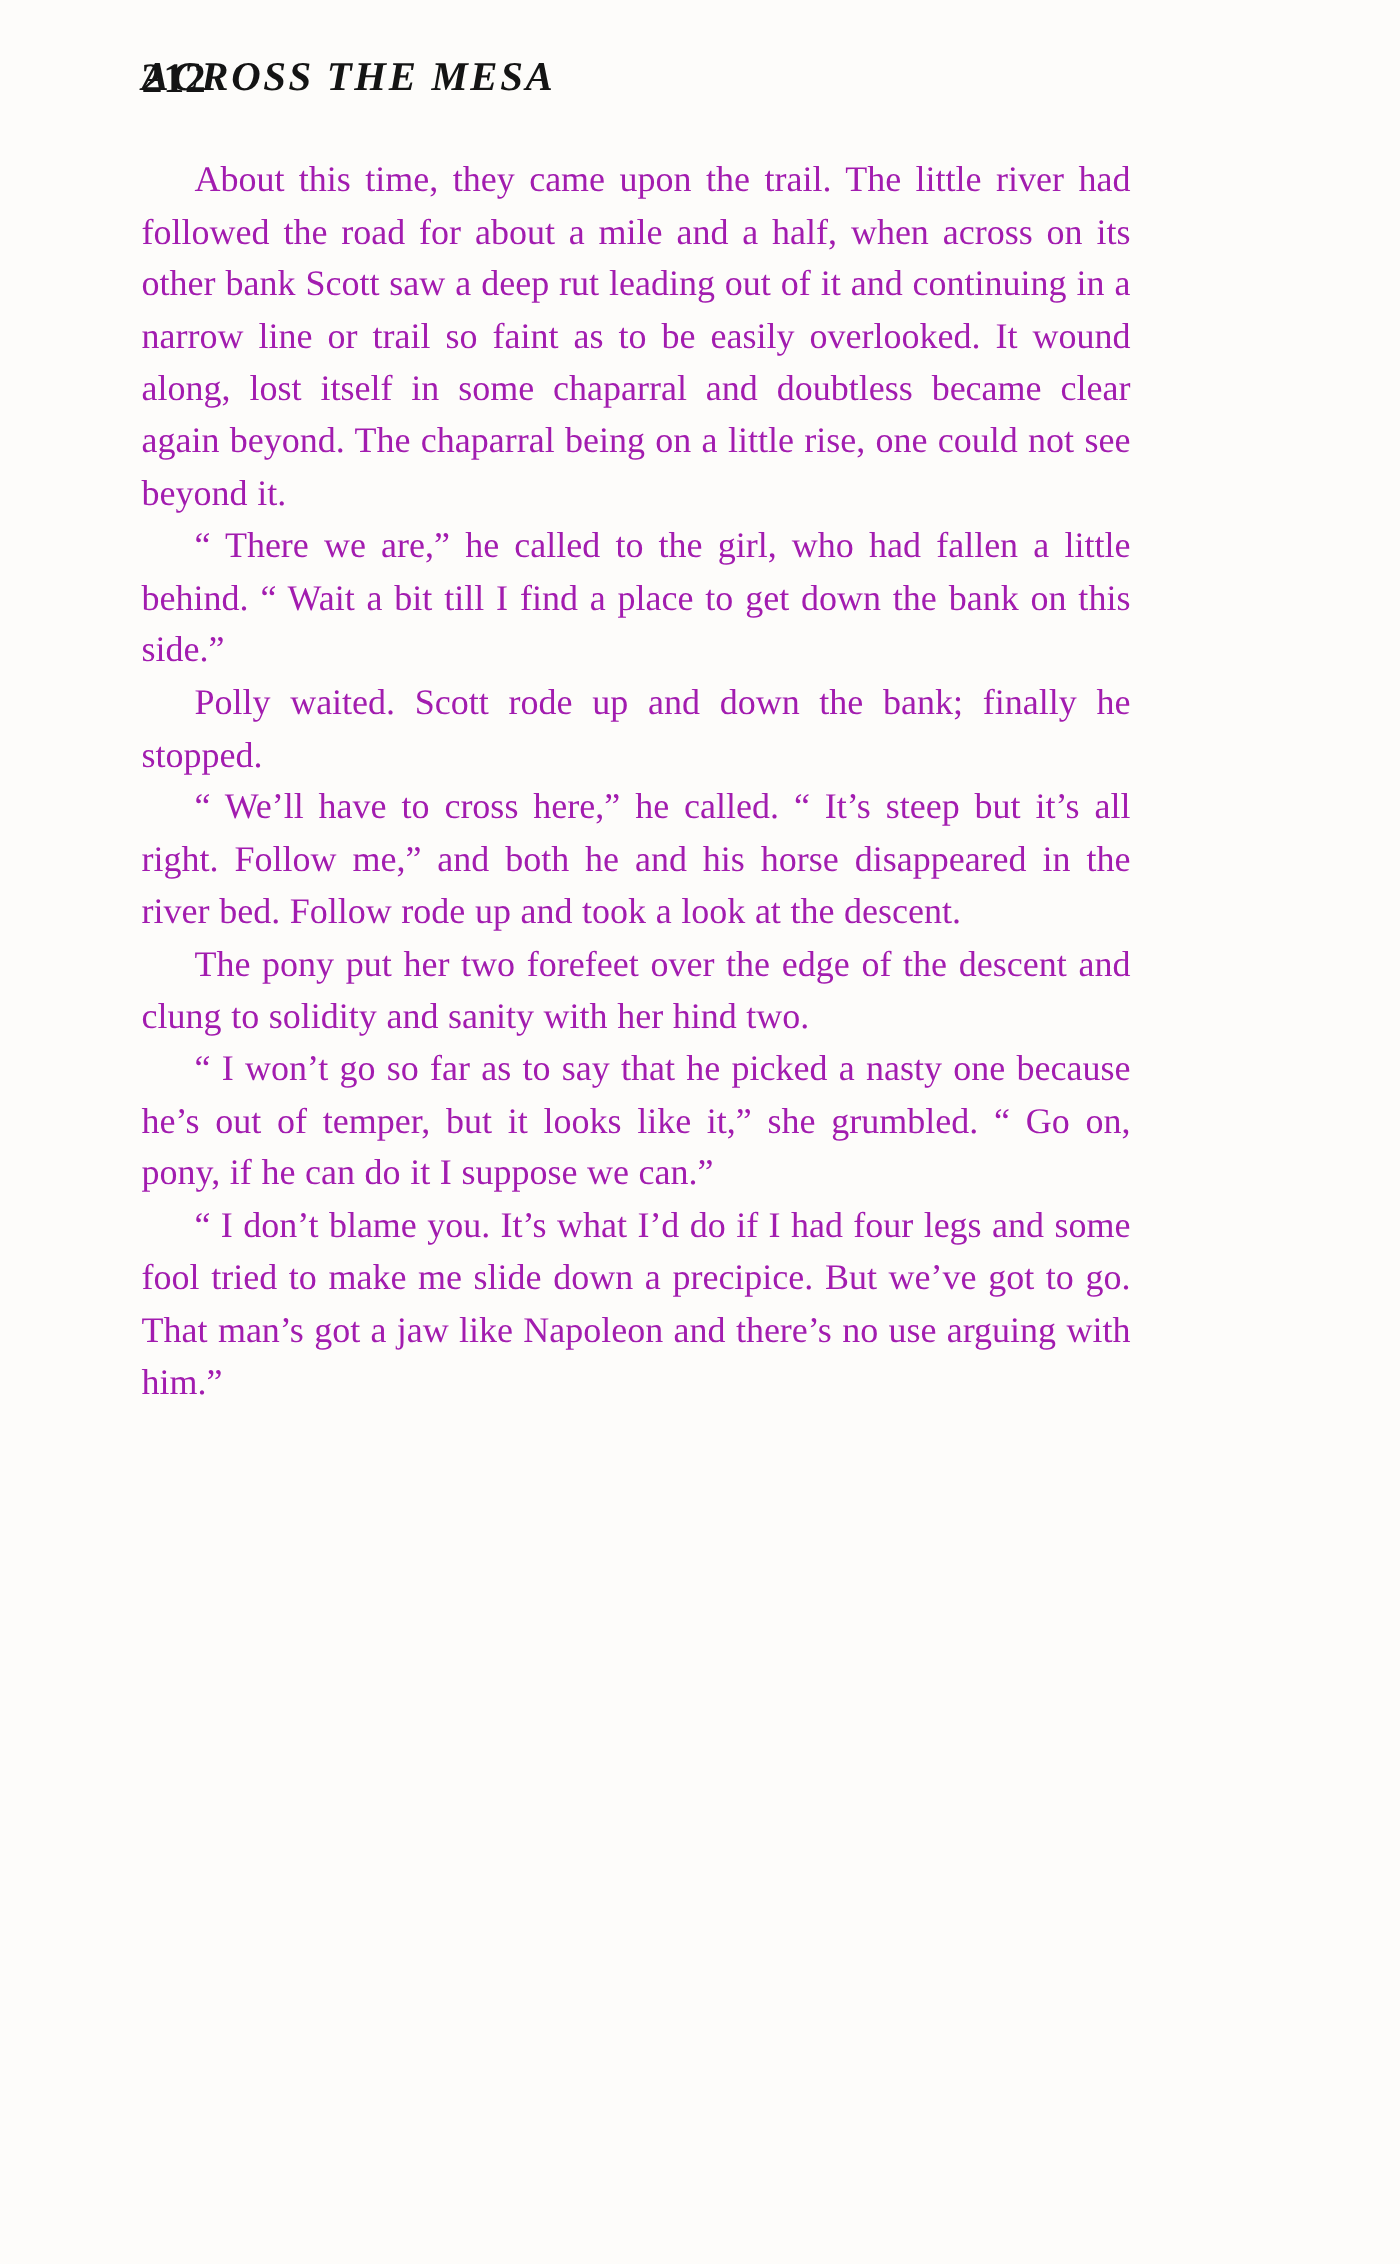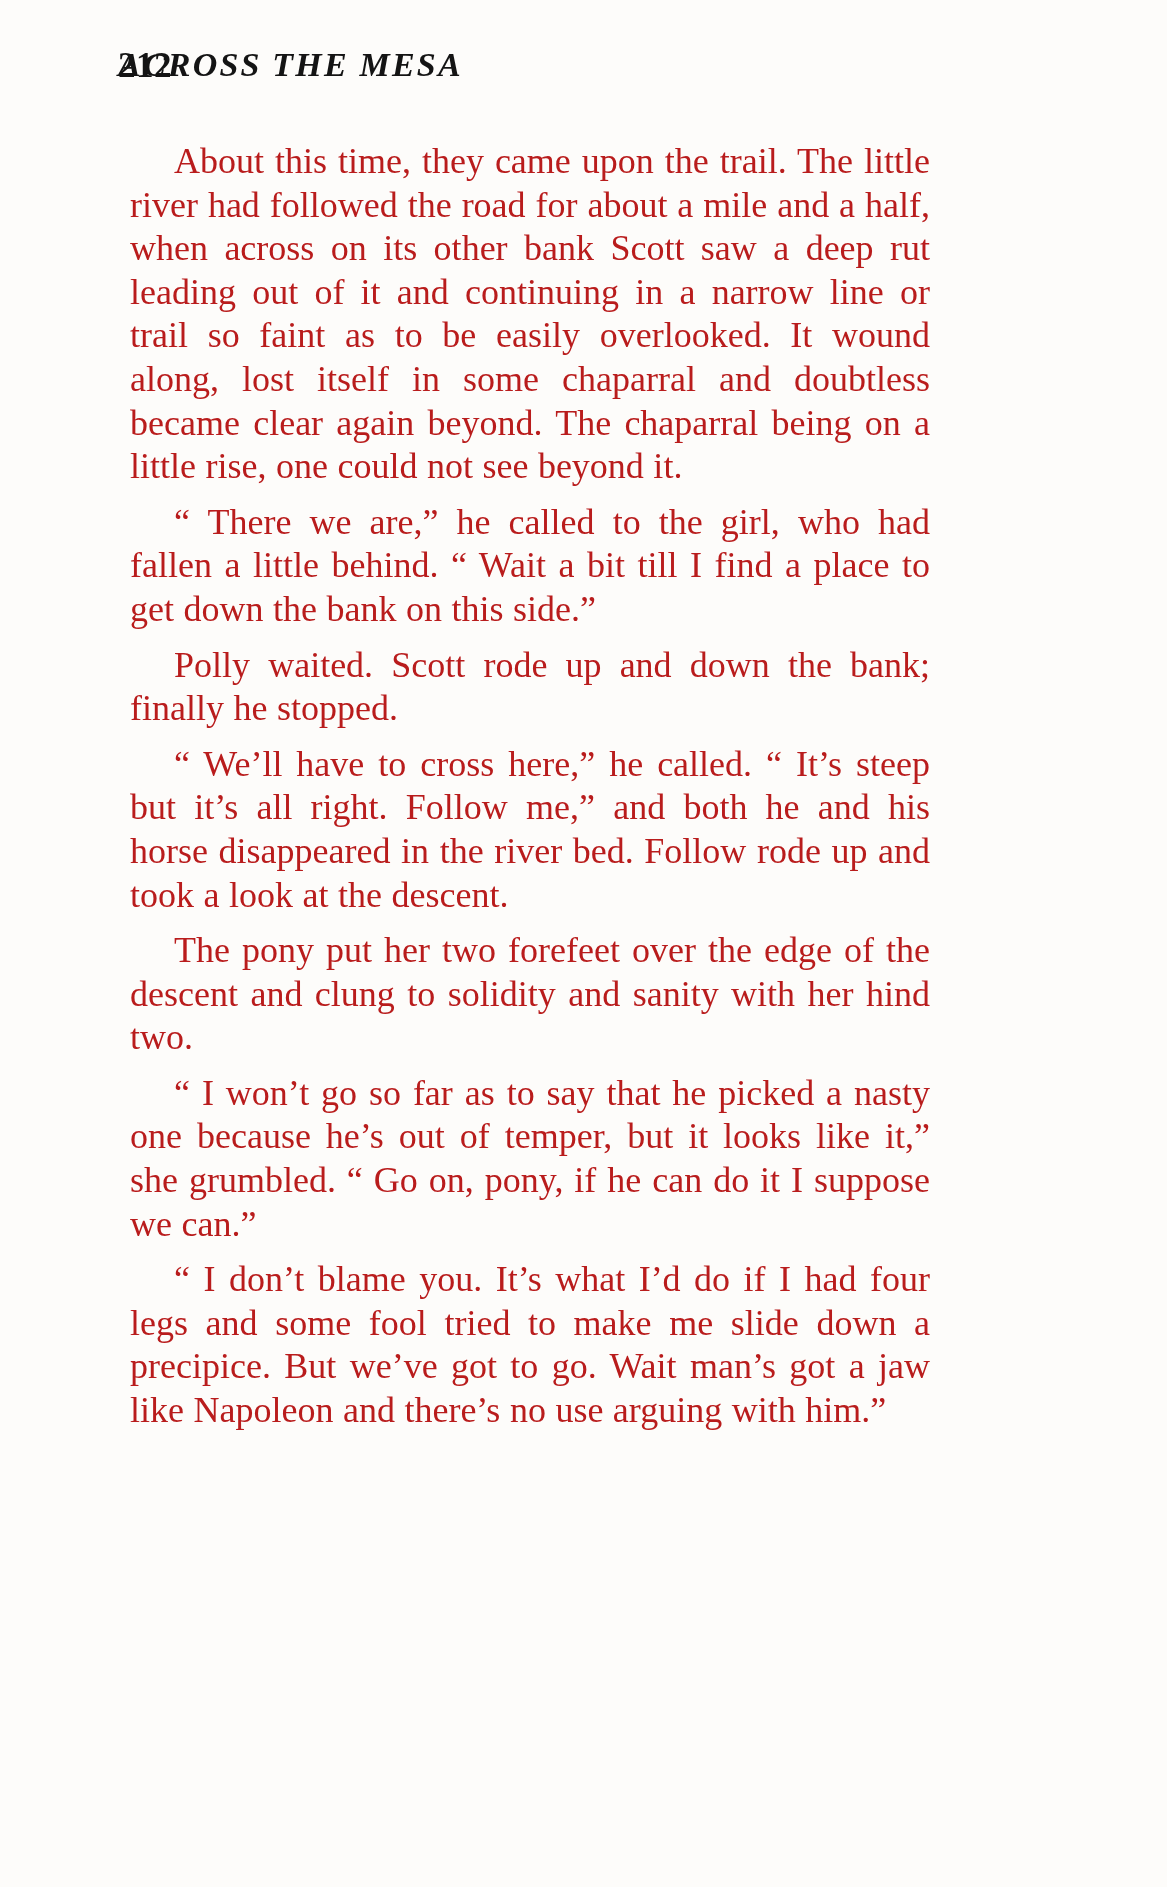--- a/index.html
+++ b/index.html
@@ -53,26 +53,26 @@
     letter-spacing: 2.2px;
     color: #141414;
   }
   .body-text {
     position: absolute;
     top: 128px;
     left: 118px;
     width: 824px;
   }
   p.para {
-    margin: 12px;
-    font-size: 36px;
+    margin: 0;
+    font-size: 30px;
     line-height: 43.6px;
     text-align: justify;
     text-indent: 44px;
-    color: #b91c1c;
+    color: #a21caf;
     word-spacing: 0.5px;
   }
   p.para.last {
     font-weight: 600;
   }
 </style>
 </head>
 <body>
 
 <div class="page">
@@ -82,16 +82,16 @@
     <div class="running-head">ACROSS THE MESA</div>
   </div>
 
   <div class="body-text">
     <p class="para">About this time, they came upon the trail.  The little river had followed the road for about a mile and a half, when across on its other bank Scott saw a deep rut leading out of it and continuing in a narrow line or trail so faint as to be easily overlooked.  It wound along, lost itself in some chaparral and doubtless became clear again beyond.  The chaparral being on a little rise, one could not see beyond it.</p>
     <p class="para">“ There we are,” he called to the girl, who had fallen a little behind.  “ Wait a bit till I find a place to get down the bank on this side.”</p>
     <p class="para">Polly waited.  Scott rode up and down the bank; finally he stopped.</p>
     <p class="para">“ We’ll have to cross here,” he called.  “ It’s steep but it’s all right.  Follow me,” and both he and his horse disappeared in the river bed.  Follow rode up and took a look at the descent.</p>
     <p class="para">The pony put her two forefeet over the edge of the descent and clung to solidity and sanity with her hind two.</p>
     <p class="para">“ I won’t go so far as to say that he picked a nasty one because he’s out of temper, but it looks like it,” she grumbled.  “ Go on, pony, if he can do it I suppose we can.”</p>
-    <p class="para">“ I don’t blame you.  It’s what I’d do if I had four legs and some fool tried to make me slide down a precipice.  But we’ve got to go.  Wait man’s got a jaw like Napoleon and there’s no use arguing with him.”</p>
+    <p class="para">“ I don’t blame you.  It’s what I’d do if I had four legs and some fool tried to make me slide down a precipice.  But we’ve got to go.  That man’s got a jaw like Napoleon and there’s no use arguing with him.”</p>
   </div>
 
 </div>
 
 </body></html>

